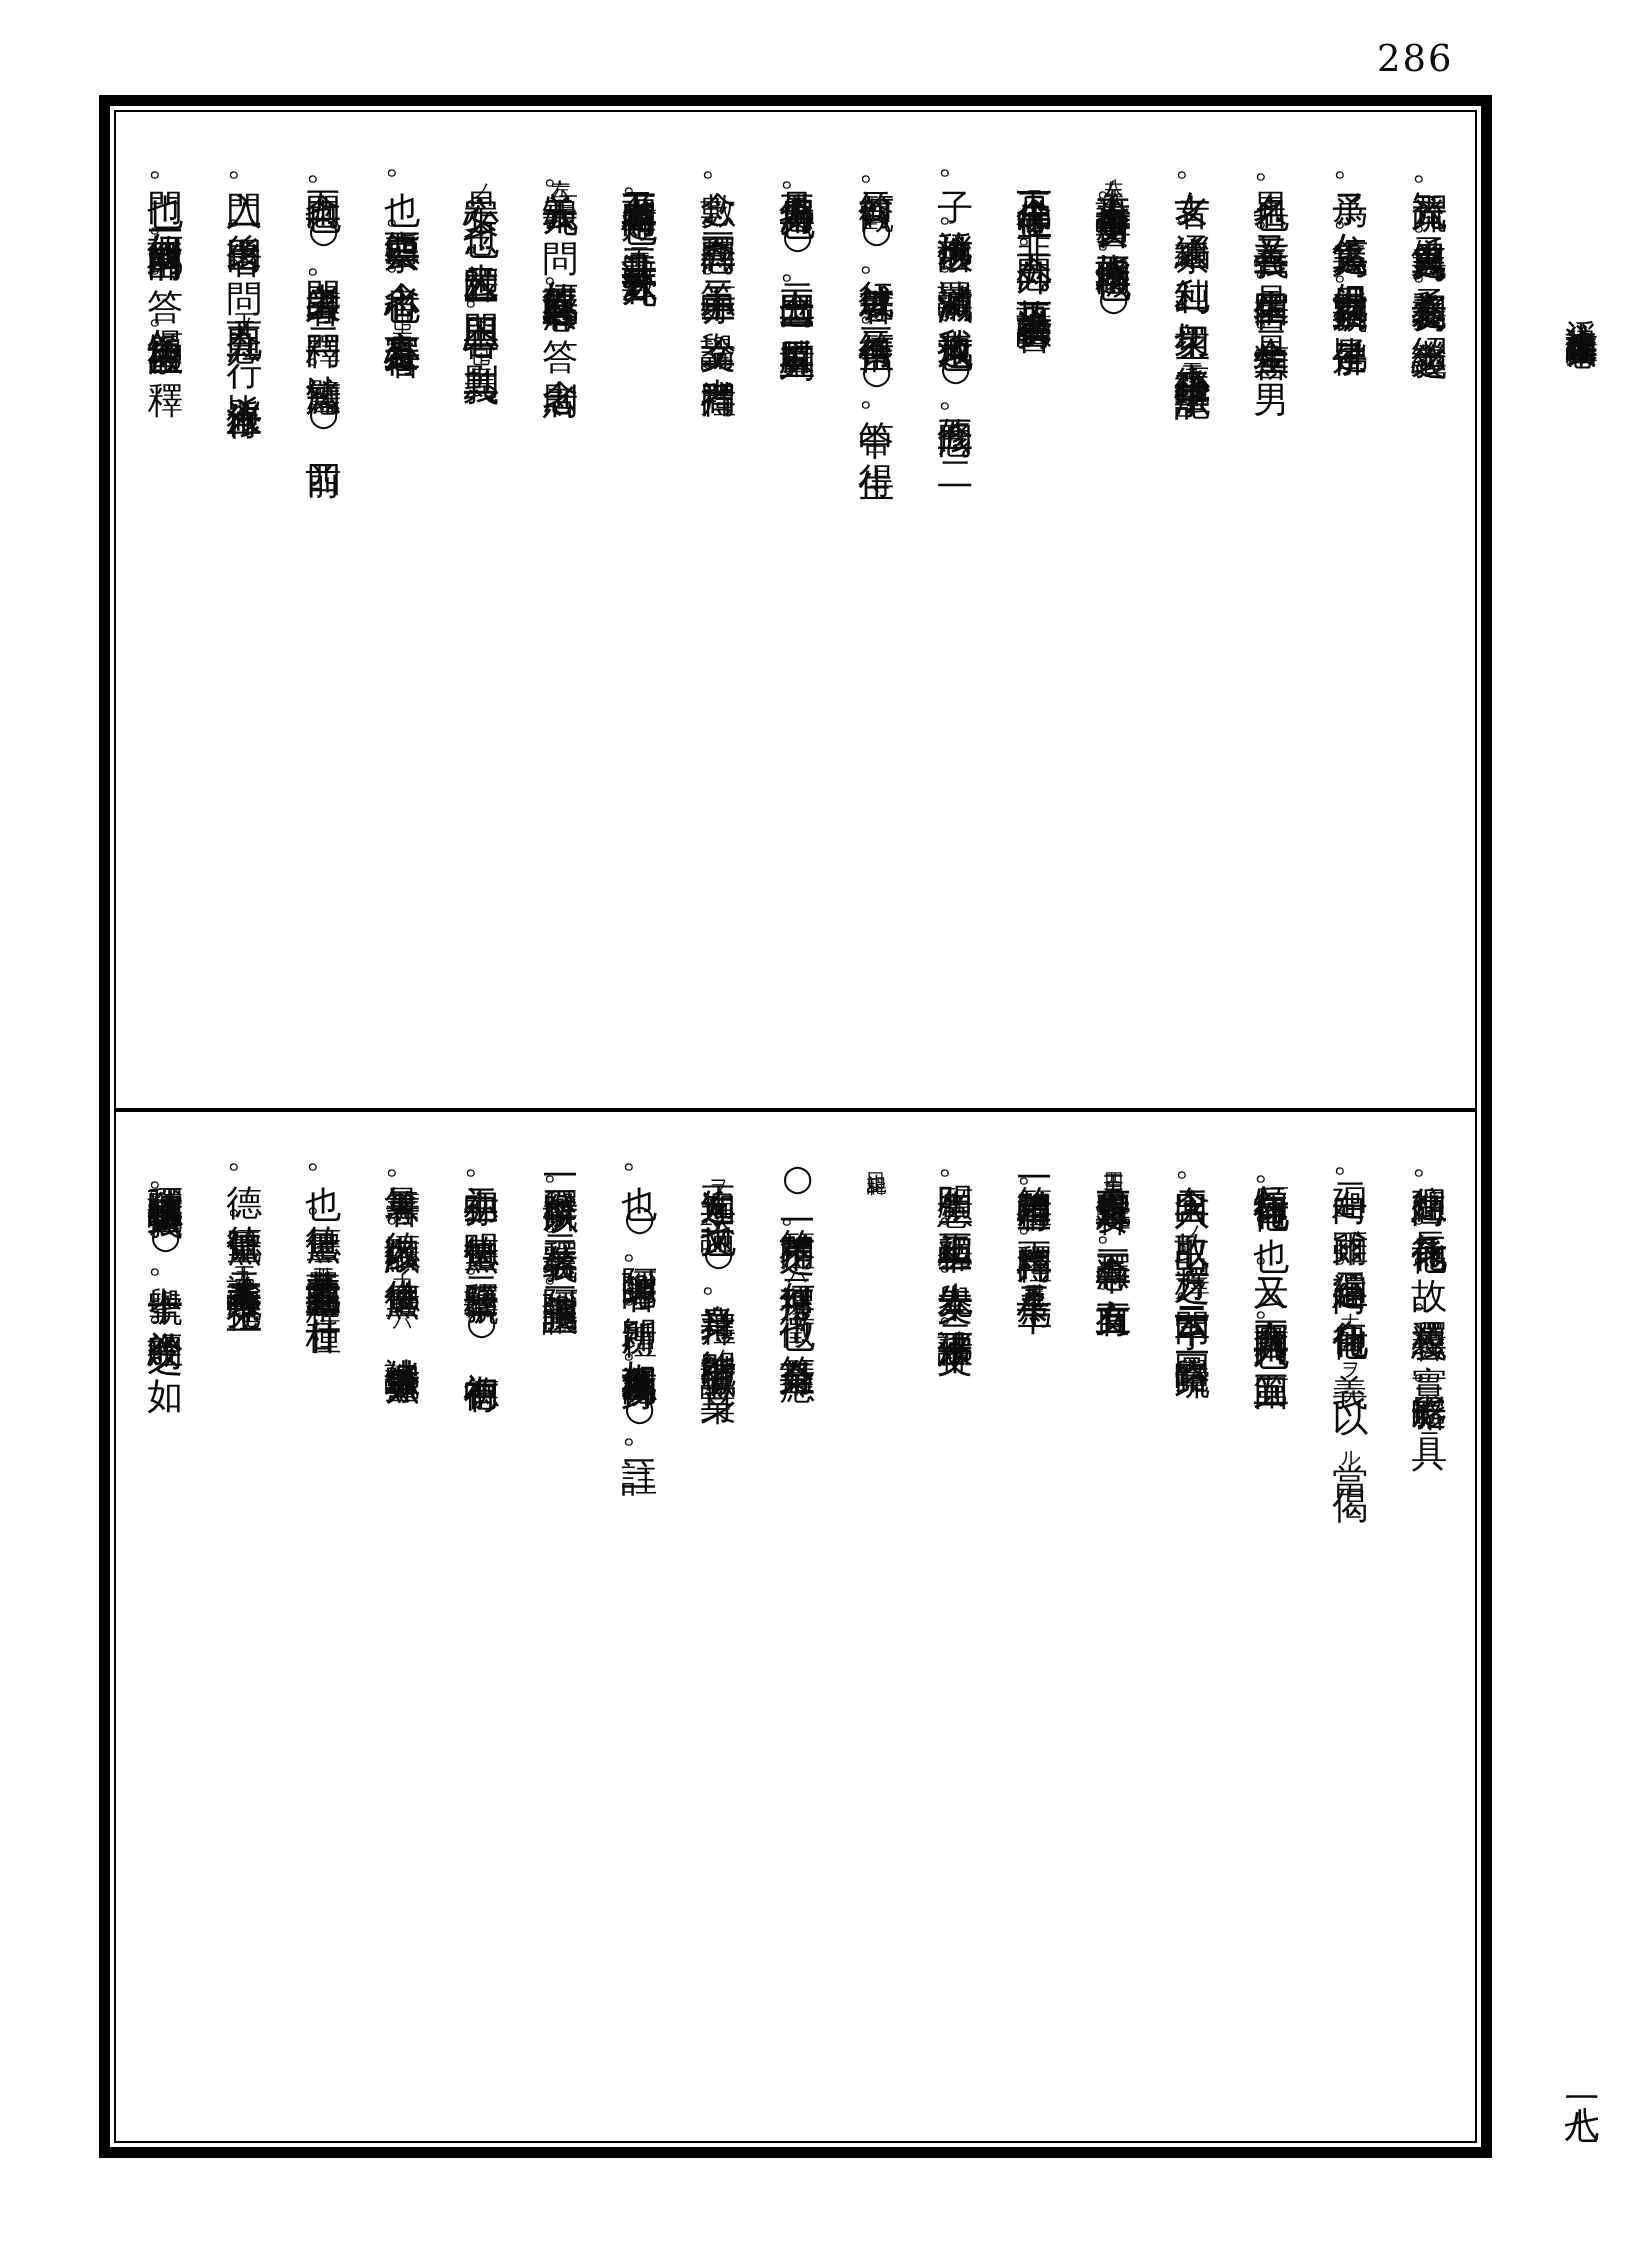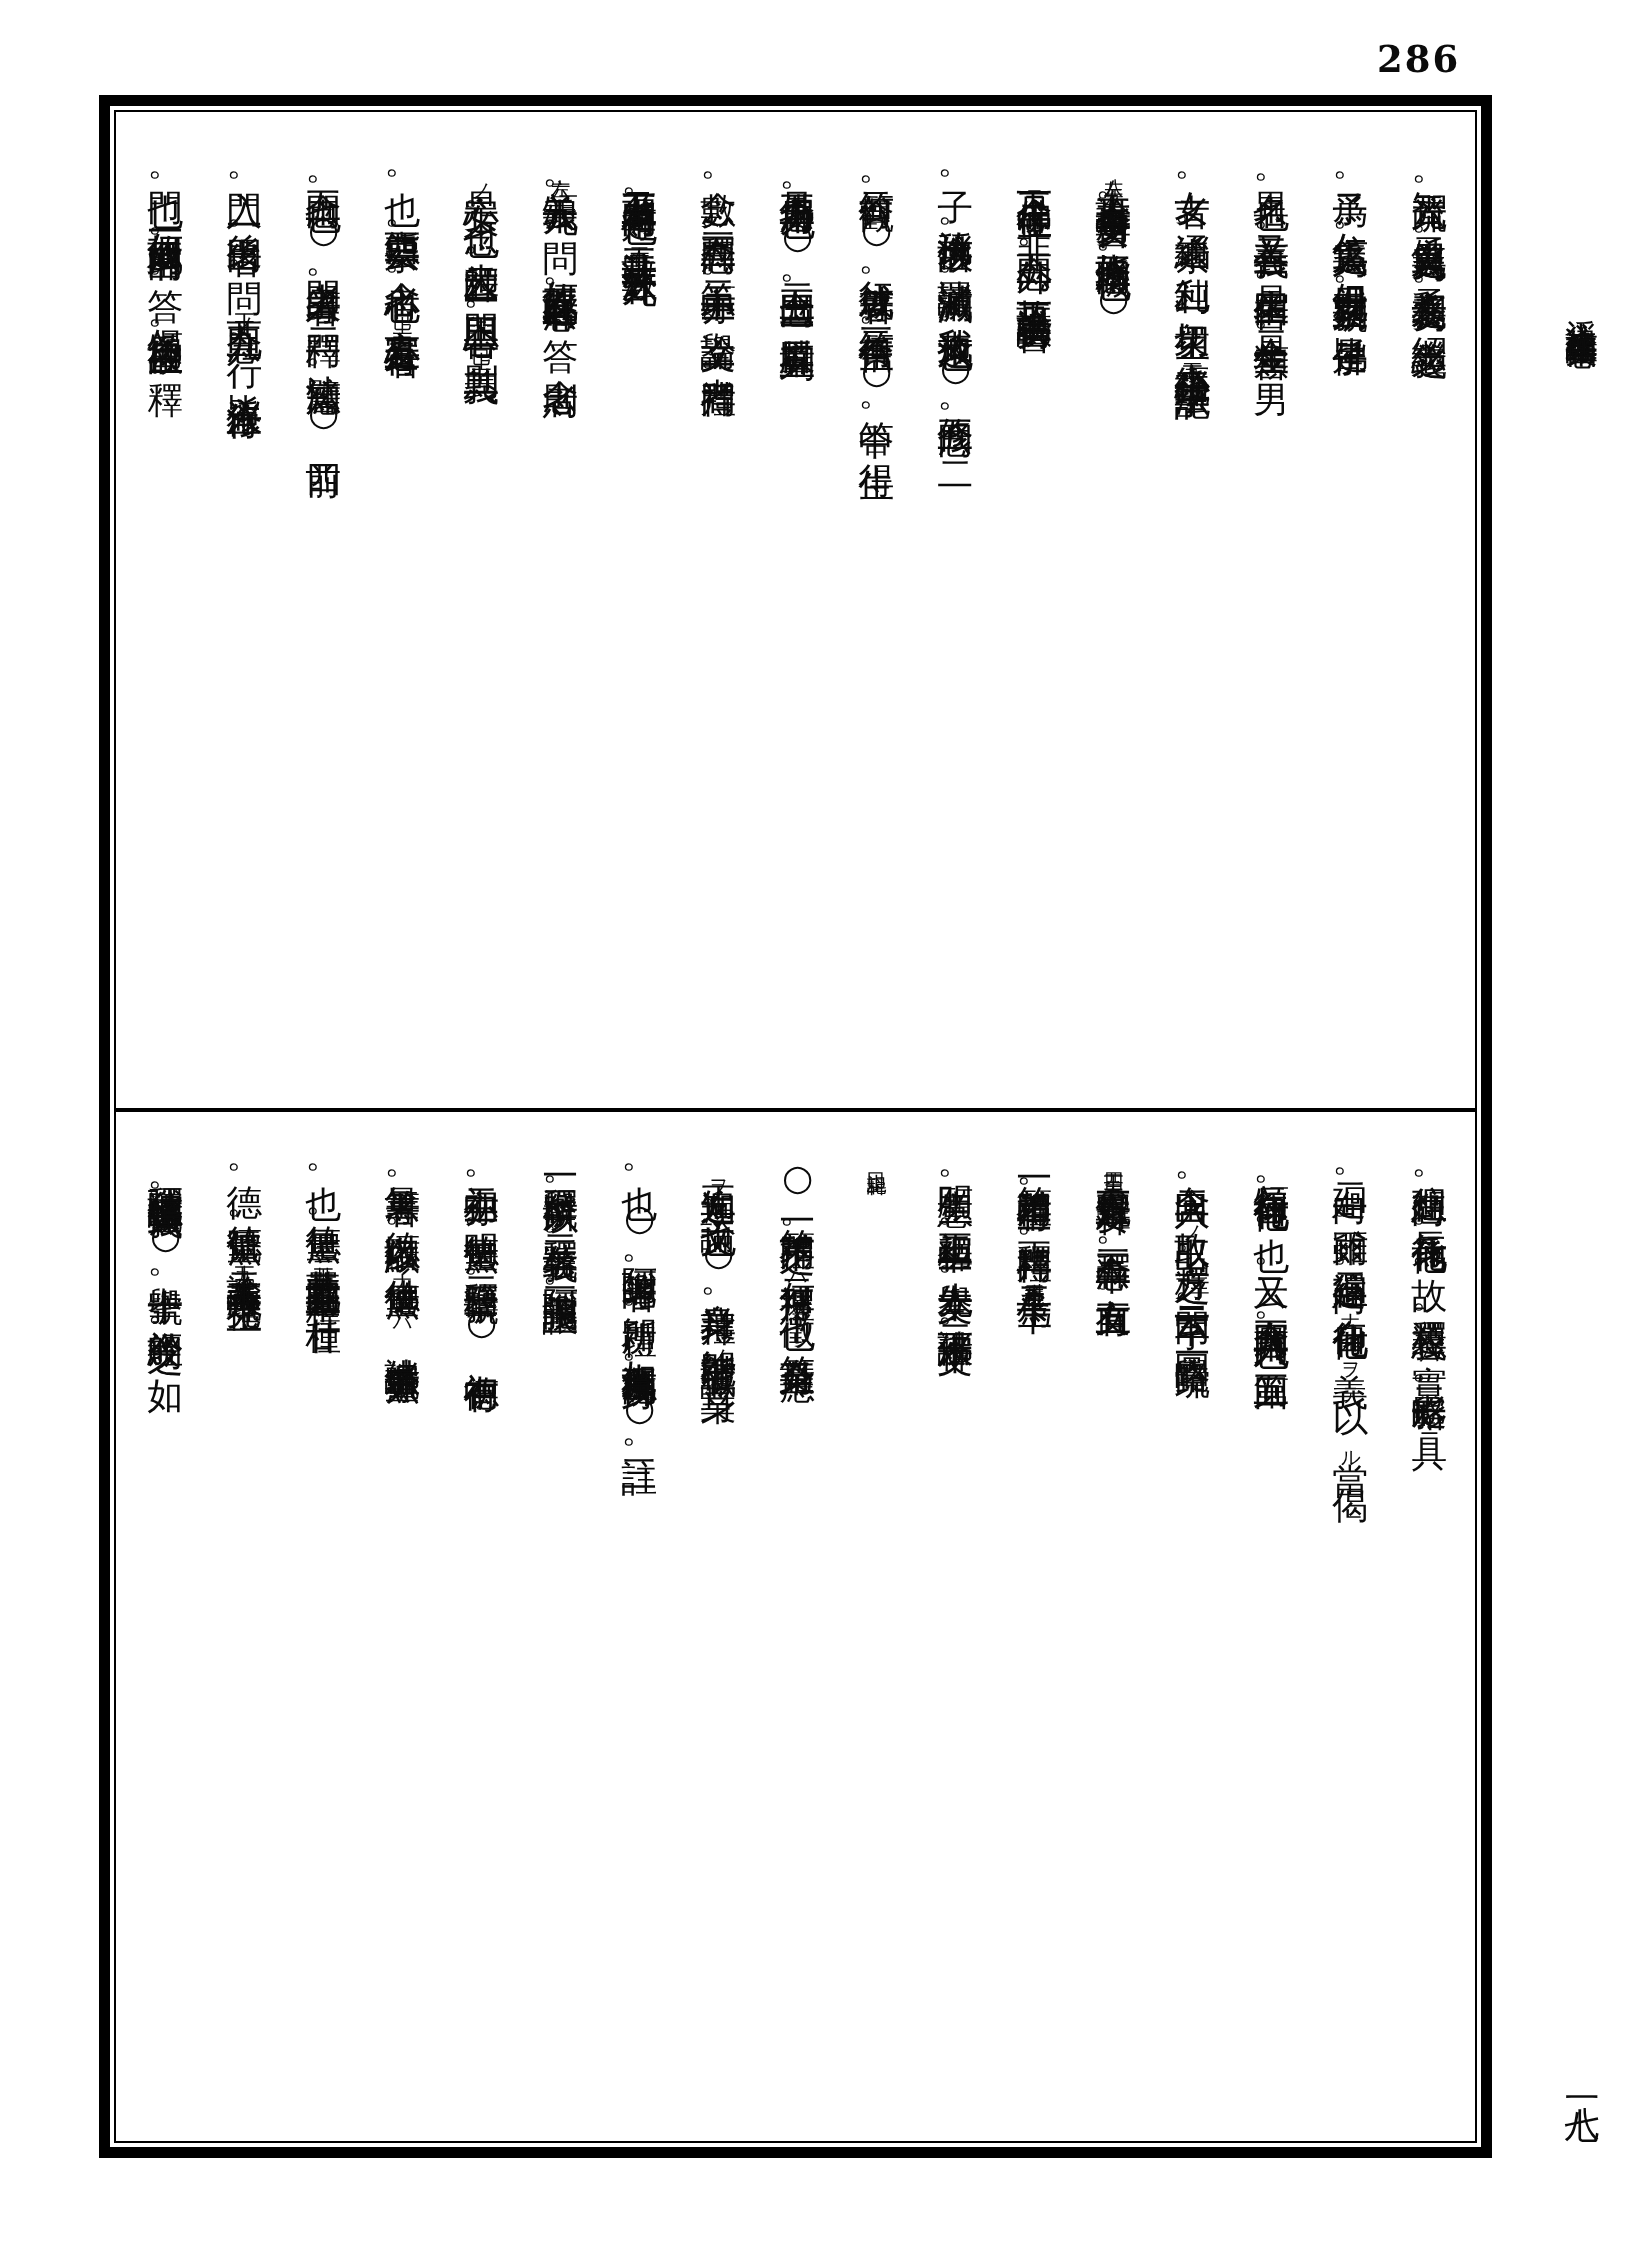--- a/index.html
+++ b/index.html
@@ -4,21 +4,21 @@
 <style>
   html,body{margin:0;padding:0;}
   body{
     width:1634px;height:2258px;position:relative;
     background:#ffffff;color:#0b0b0b;
     font-family:"DejaVu Serif","Liberation Serif",serif;
     overflow:hidden;
   }
   .folio-top{
     position:absolute;top:37px;left:1377px;
-    font-size:37px;font-weight:bold;letter-spacing:2px;
+    font-size:37px;font-weight:normal;letter-spacing:2px;
   }
   .frame{
     position:absolute;left:99px;top:95px;width:1393px;height:2063px;
     border:11.8px solid #000;box-sizing:border-box;background:#fff;
   }
   .frame-inner{
     position:absolute;inset:3.9px;border:2px solid #000;
   }
   .divider{
     position:absolute;left:0;right:0;top:996px;height:3.9px;background:#000;

